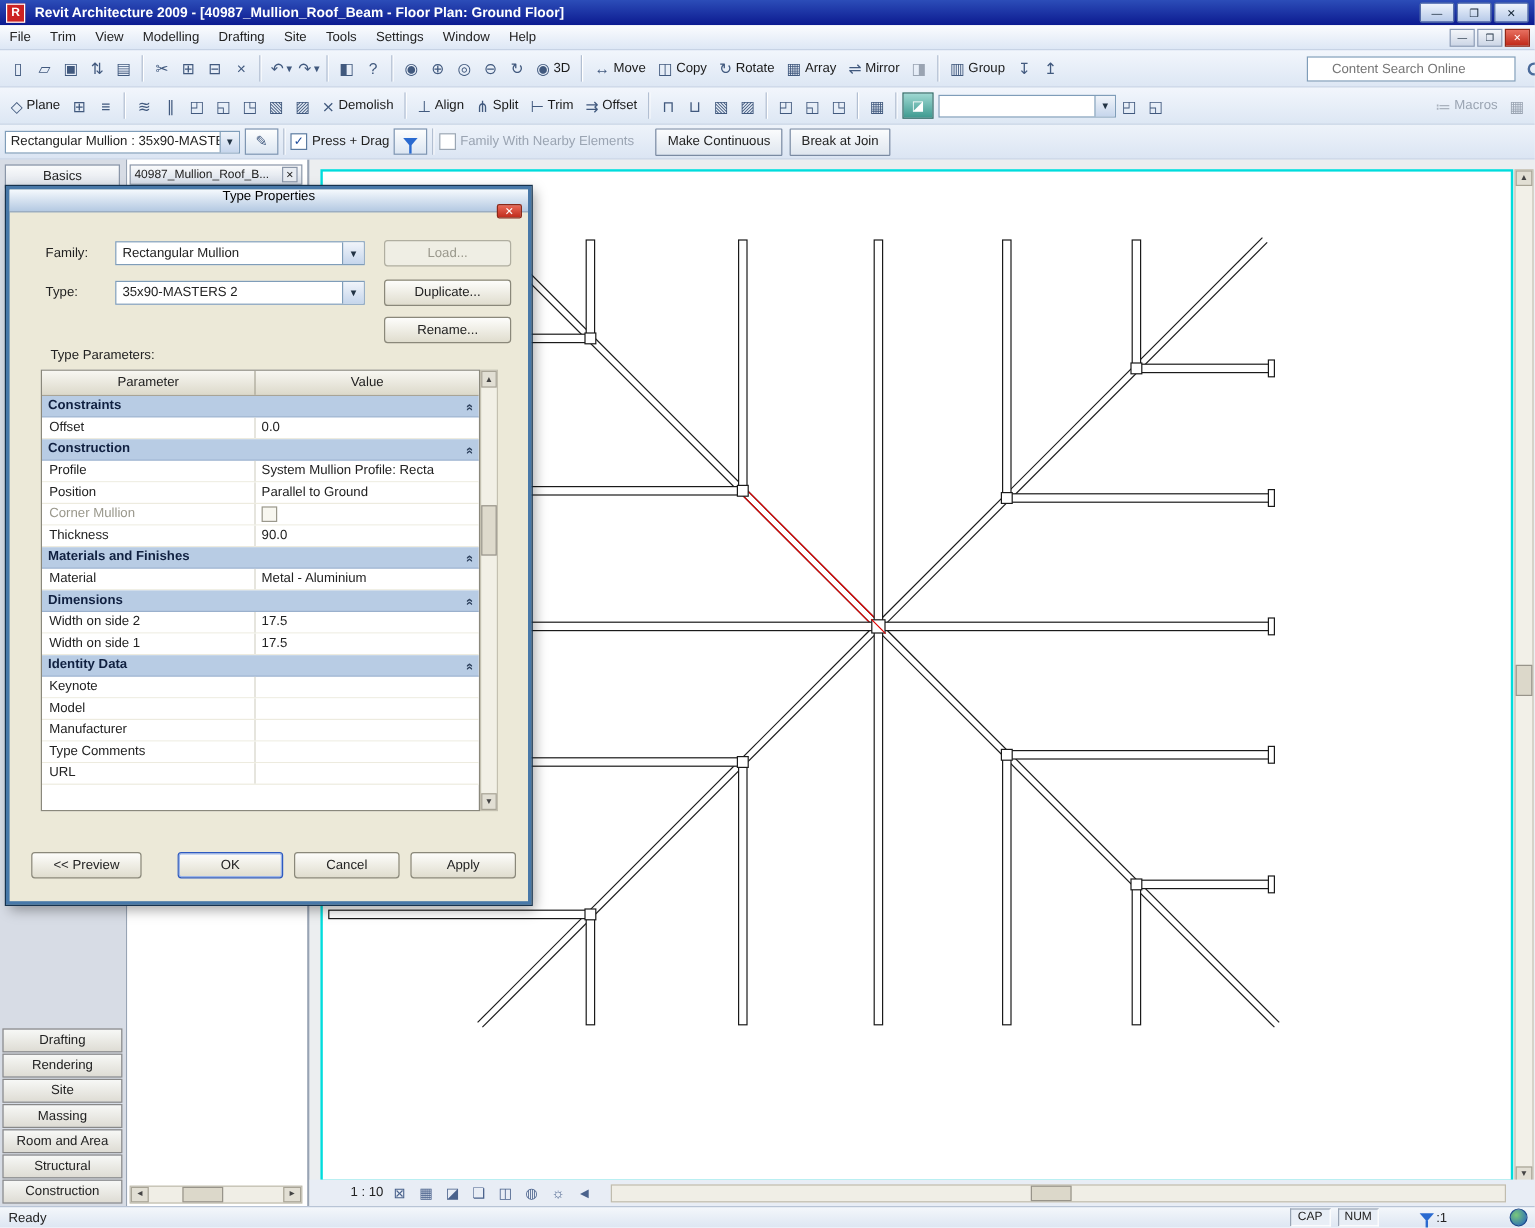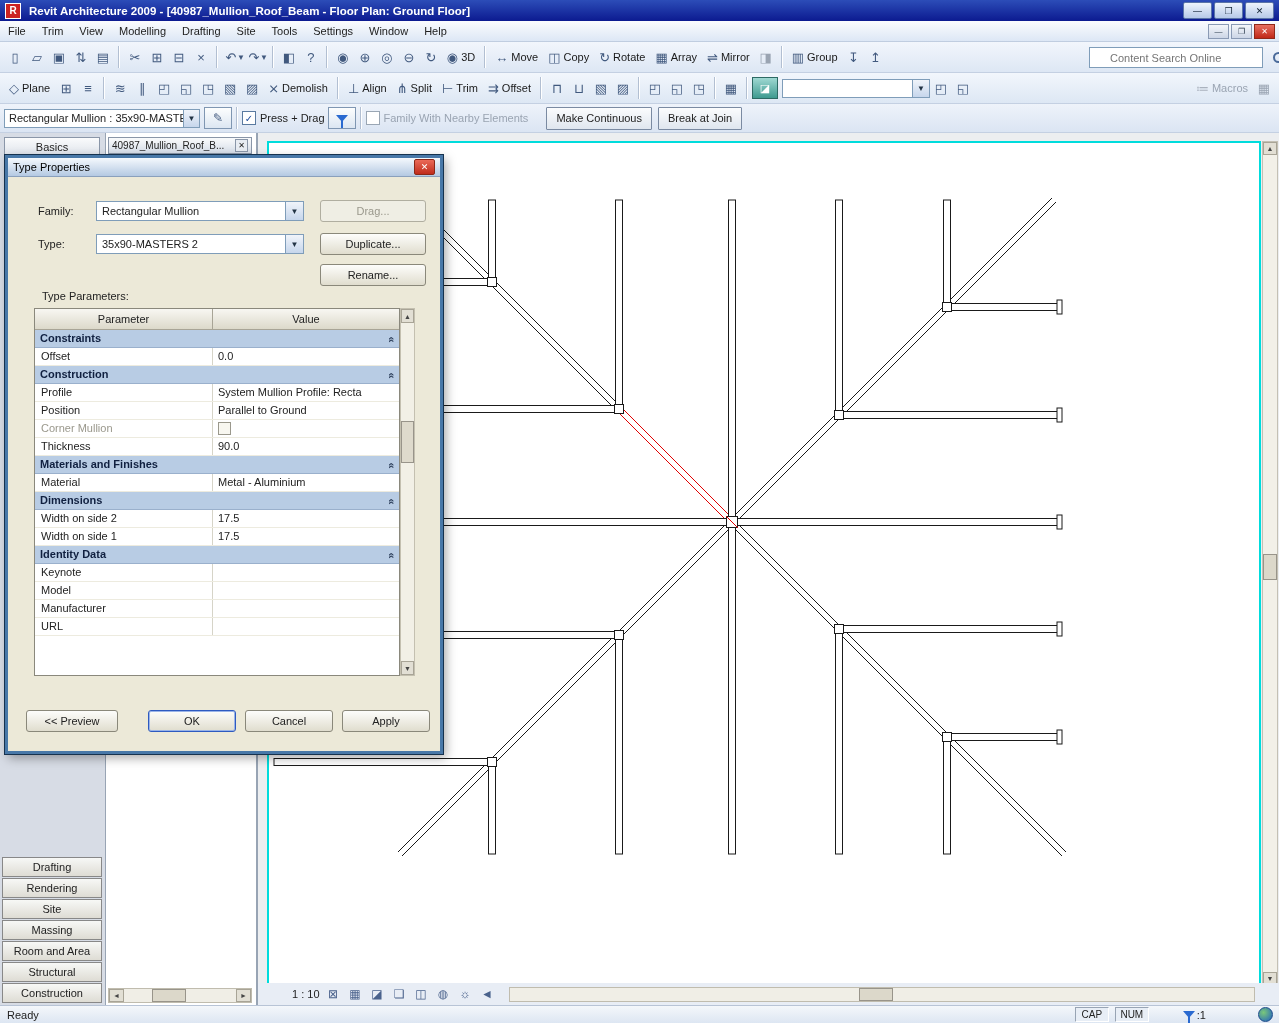--- a/index.html
+++ b/index.html
@@ -96,21 +96,21 @@
     border-top:1px solid #b8c4d6;display:flex;align-items:center;font-size:11px;box-sizing:border-box;}
   #status-ready{padding-left:7px;}
   #status-right{margin-left:auto;display:flex;align-items:center;gap:6px;padding-right:6px;}
   .scell{width:32px;height:13px;border:1px solid;border-color:#98a4b4 #fff #fff #98a4b4;font-size:10px;
     display:flex;align-items:center;justify-content:center;background:#e8eef6;}
   .globe{width:13px;height:13px;border-radius:50%;background:radial-gradient(circle at 35% 35%,#7ac87a,#2060c0);border:1px solid #1c4a8a;}
   
   #dialog{left:5px;top:155px;width:432px;height:593px;background:#ece9d8;border:3px solid #4878a8;
     outline:1px solid #16324e;box-shadow:3px 4px 10px rgba(0,0,0,.35);z-index:50;box-sizing:content-box;}
   #dlg-title{height:18px;background:linear-gradient(#f5f9fd,#b4c9e2);border-bottom:1px solid #8aa0bc;
-    display:flex;align-items:center;padding:0 5px;font-size:11px;color:#000;}
+    display:flex;align-items:center;padding:0 5px;font-size:11px;color:#000;flex-direction:column;}
   #dlg-close{margin-left:auto;width:19px;height:14px;background:linear-gradient(#ea6a58,#c02c1c);
     border:1px solid #8a2818;color:#fff;font-size:9px;display:flex;align-items:center;justify-content:center;border-radius:2px;}
   .dlbl{position:absolute;font-size:11px;}
   .dselect{position:absolute;background:#fff;border:1px solid #7f9db9;font-size:11px;display:flex;
     align-items:center;padding-left:5px;box-sizing:border-box;}
   .dselect .arr{margin-left:auto;width:17px;height:100%;background:linear-gradient(#f0f4fa,#c6d6ec);
     border-left:1px solid #7f9db9;display:flex;align-items:center;justify-content:center;font-size:8px;color:#234;}
   .dbtn{position:absolute;height:22px;background:linear-gradient(#fdfdfb,#e0ddce);border:1px solid #8a887a;
     border-radius:3px;font-size:11px;display:flex;align-items:center;justify-content:center;box-sizing:border-box;}
   .dbtn.dis{color:#9a988c;background:#efeee4;border-color:#b0aea0;}
@@ -446,21 +446,21 @@
   <div id="dlg-title">
     <span>Type Properties</span>
     <span id="dlg-close">✕</span>
   </div>
 
   <span class="dlbl" style="left:30px;top:47px;">Family:</span>
   <div class="dselect" style="left:88px;top:43px;width:208px;height:20px;">
     <span>Rectangular Mullion</span>
     <span class="arr">▼</span>
   </div>
-  <div class="dbtn dis" style="left:312px;top:42px;width:106px;">Drag...</div>
+  <div class="dbtn dis" style="left:312px;top:42px;width:106px;">Load...</div>
 
   <span class="dlbl" style="left:30px;top:80px;">Type:</span>
   <div class="dselect" style="left:88px;top:76px;width:208px;height:20px;">
     <span>35x90-MASTERS 2</span>
     <span class="arr">▼</span>
   </div>
   <div class="dbtn" style="left:312px;top:75px;width:106px;">Duplicate...</div>
   <div class="dbtn" style="left:312px;top:106px;width:106px;">Rename...</div>
 
   <span class="dlbl" style="left:34px;top:132px;">Type Parameters:</span>
@@ -530,20 +530,24 @@
           </div>
           <div class="prow">
             <div class="c1">Model</div>
             <div class="c2"></div>
           </div>
           <div class="prow">
             <div class="c1">Manufacturer</div>
             <div class="c2"></div>
           </div>
           <div class="prow">
+            <div class="c1">Type Comments</div>
+            <div class="c2"></div>
+          </div>
+          <div class="prow">
             <div class="c1">URL</div>
             <div class="c2"></div>
           </div>
         </div>
     </div>
     <div id="psb">
       <span class="sarrow" id="psb-up">▲</span>
       <div id="psb-th"></div>
       <span class="sarrow" id="psb-dn">▼</span>
     </div>

